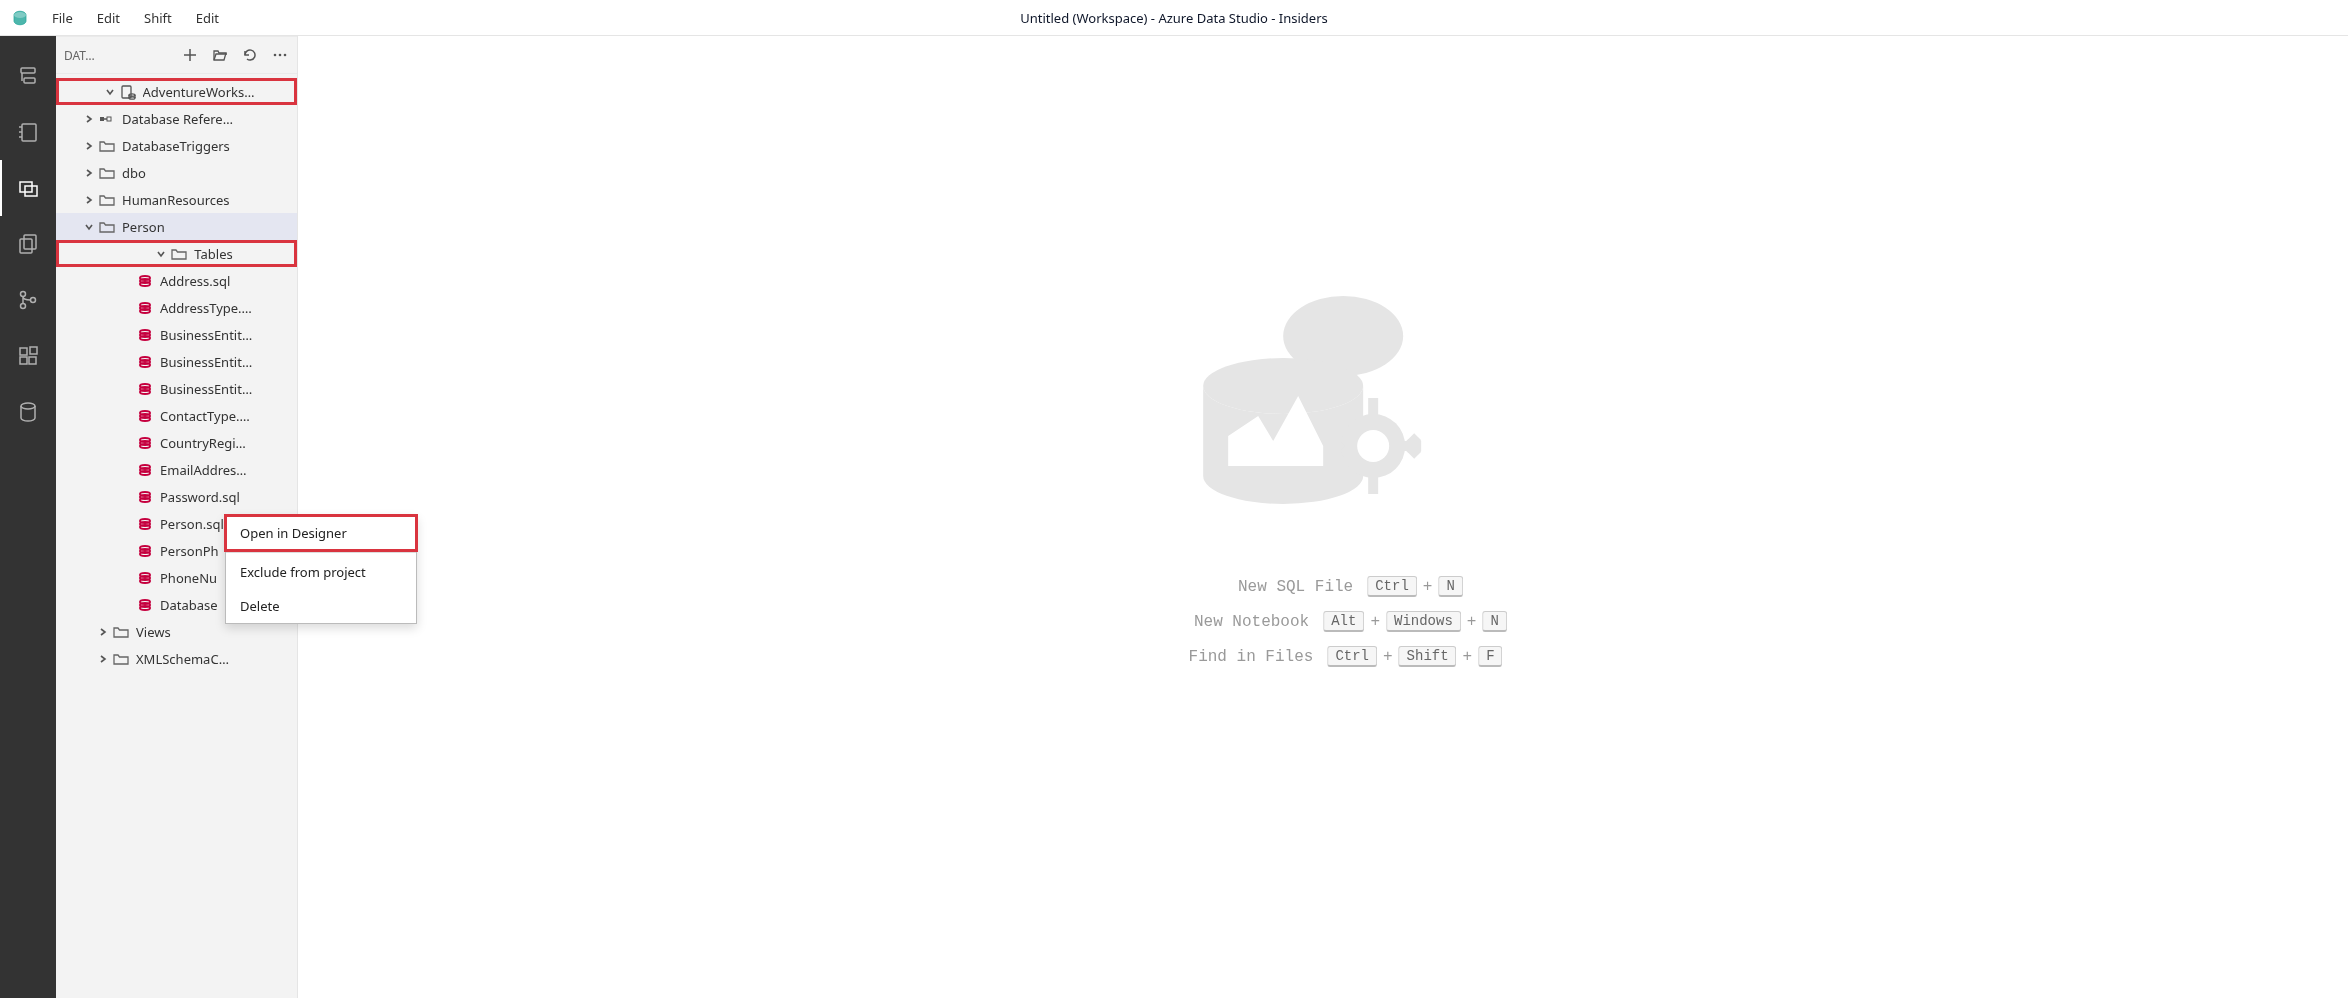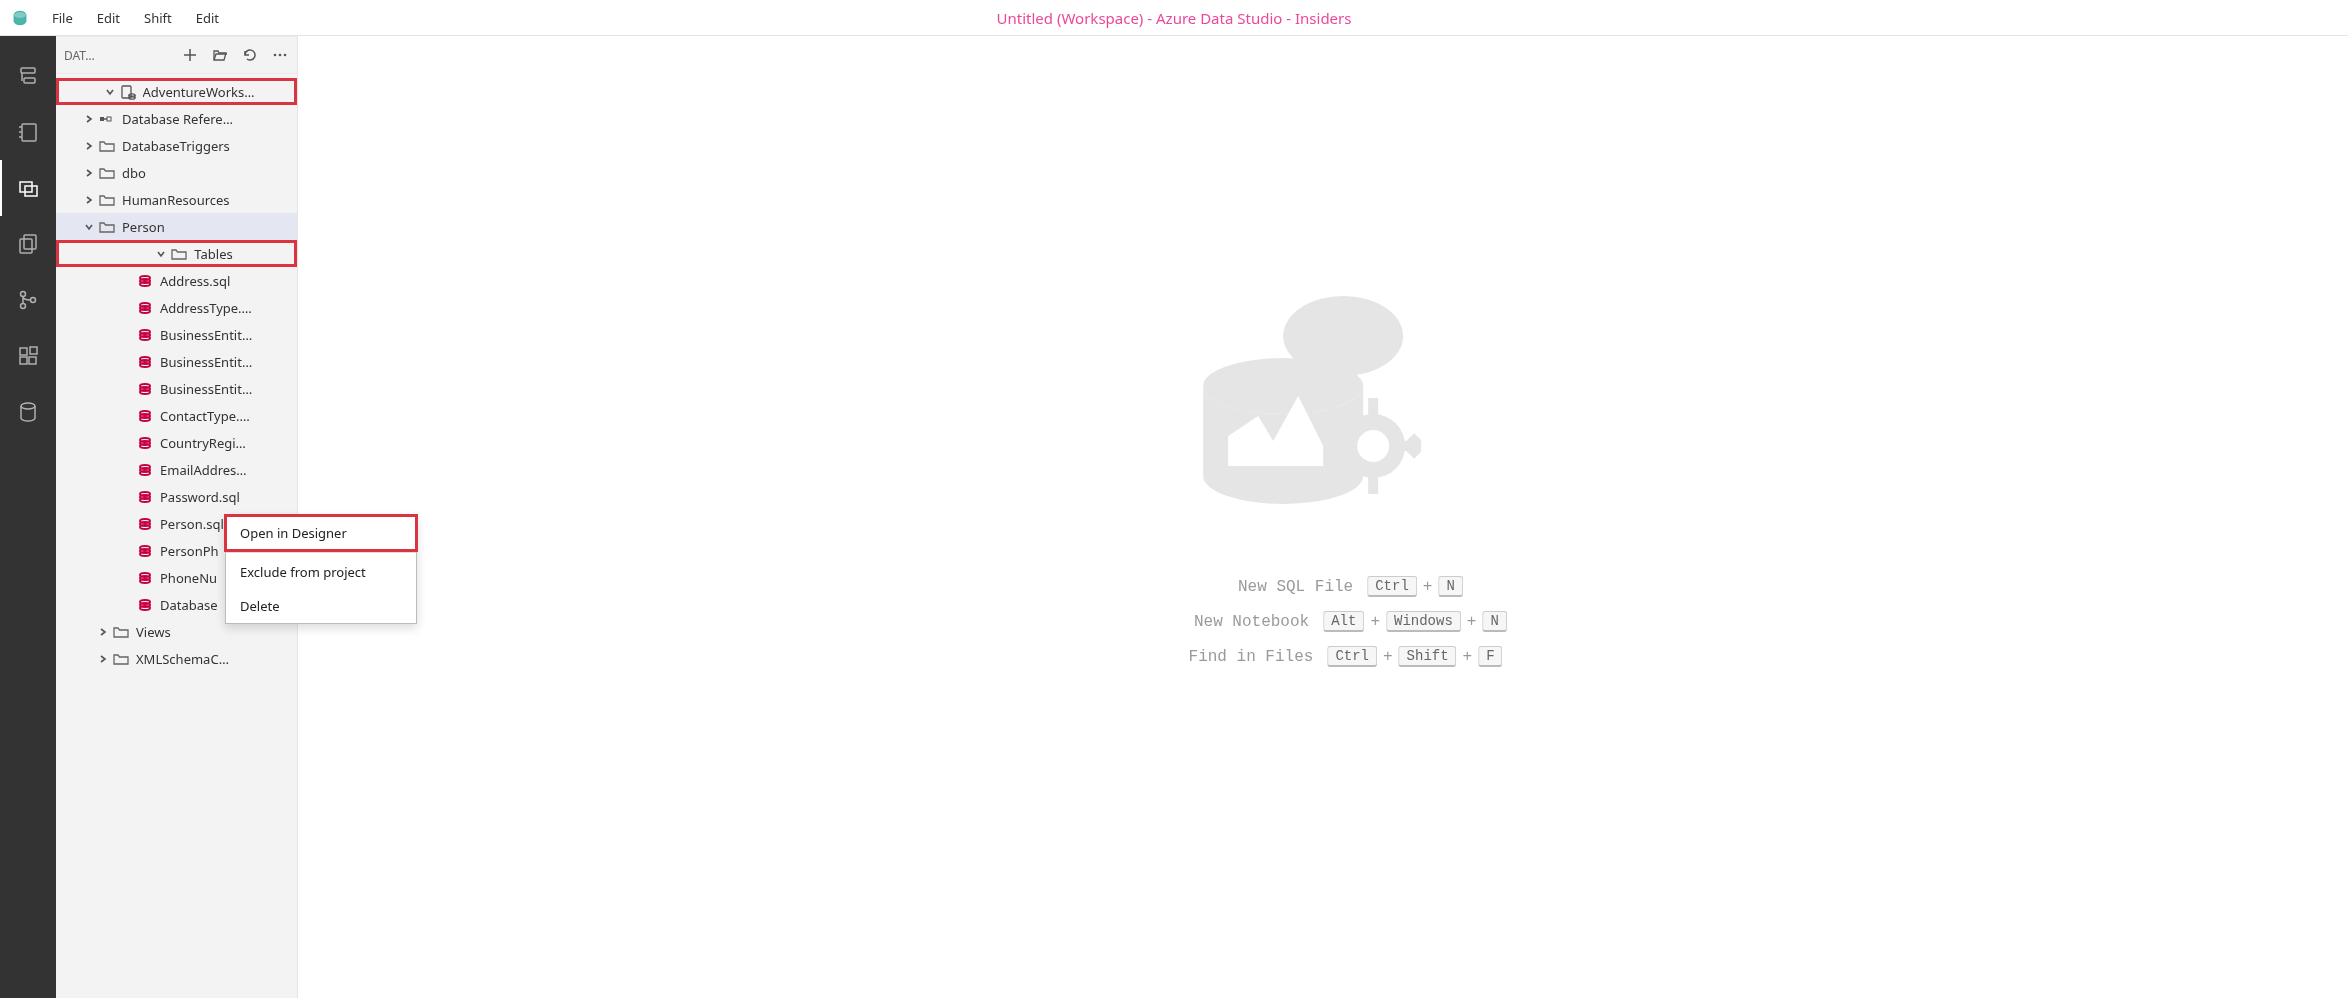--- a/index.html
+++ b/index.html
@@ -3,21 +3,21 @@
   <meta charset="utf-8">
   <style>
     * { margin: 0; padding: 0; box-sizing: border-box; }
     body { font-family: -apple-system, "Segoe UI", system-ui, sans-serif; font-size: 13px; color: #333; background: #fff; overflow: hidden; user-select: none; }
     .app { display: flex; flex-direction: column; height: 100vh; width: 2348px; height: 998px; }
     .titlebar { height: 36px; display: flex; align-items: center; background: #fff; border-bottom: 1px solid #e5e5e5; position: relative; }
     .titlebar .app-icon { width: 40px; height: 32px; display:flex; align-items:center; justify-content:center; }
     .titlebar .appglyph { width:18px; height:18px; }
     .menubar { display: flex; justify-content: flex-end; }
     .menubar .menuitem { padding: 6px 12px; cursor: default; }
-    .titlebar .title { position:absolute; left:50%; transform:translateX(-50%); color:#ec4899; font-size:15px; }
+    .titlebar .title { position:absolute; left:50%; transform:translateX(-50%); color:#0f172a; font-size:13px; }
     .body { flex:1; display:flex; min-height:0; }
     .activitybar { width:56px; background:#333333; display:flex; flex-direction:column; align-items:center; padding-top:12px; }
     .activitybar .act { width:56px; height:56px; display:flex; align-items:center; justify-content:center; cursor:pointer; position:relative; }
     .activitybar .act svg { stroke:#b0b0b0; fill:none; stroke-width:1.5; }
     .activitybar .act.active { }
     .activitybar .act.active::before { content:""; position:absolute; left:0; top:0; bottom:0; width:2px; background:#fff; }
     .activitybar .act.active svg { stroke:#fff; }
     .sidebar { width:242px; background:#f3f3f3; border-right:1px solid #e5e5e5; display:flex; flex-direction:column; }
     .sb-header { height:38px; display:flex; align-items:center; padding:0 8px; border-top:1px solid #eaeaea; border-bottom:1px solid #eaeaea; }
     .sb-header .sb-title { text-transform:uppercase; font-size:12px; color:#666; width:46px; white-space:nowrap; overflow:hidden; text-overflow:ellipsis; }

